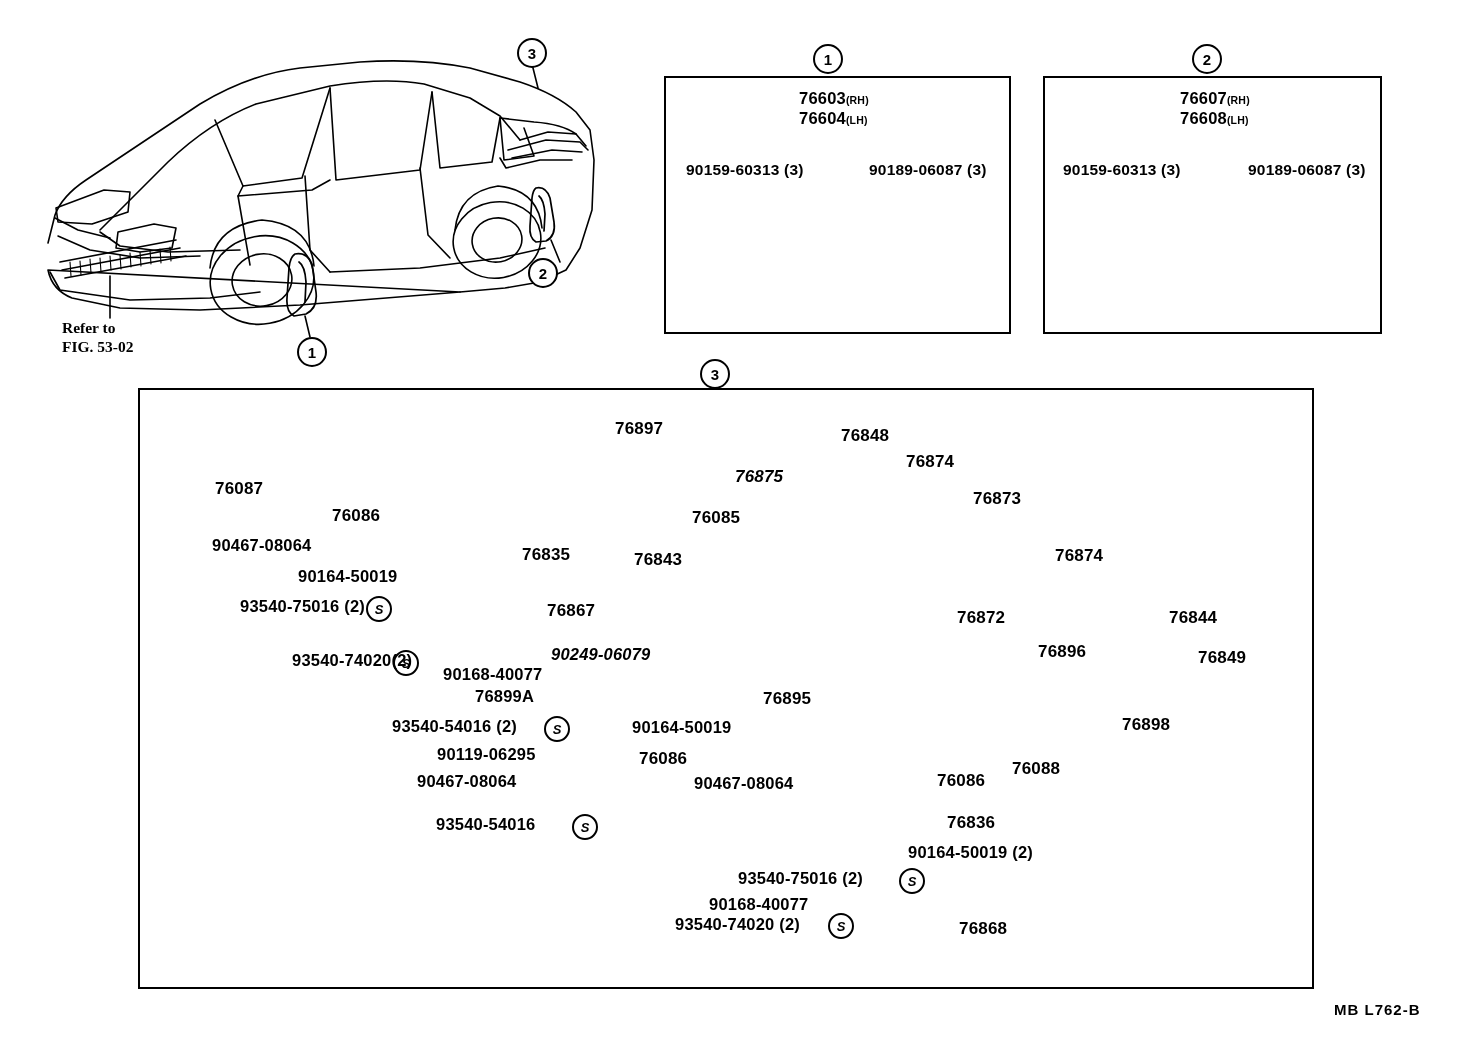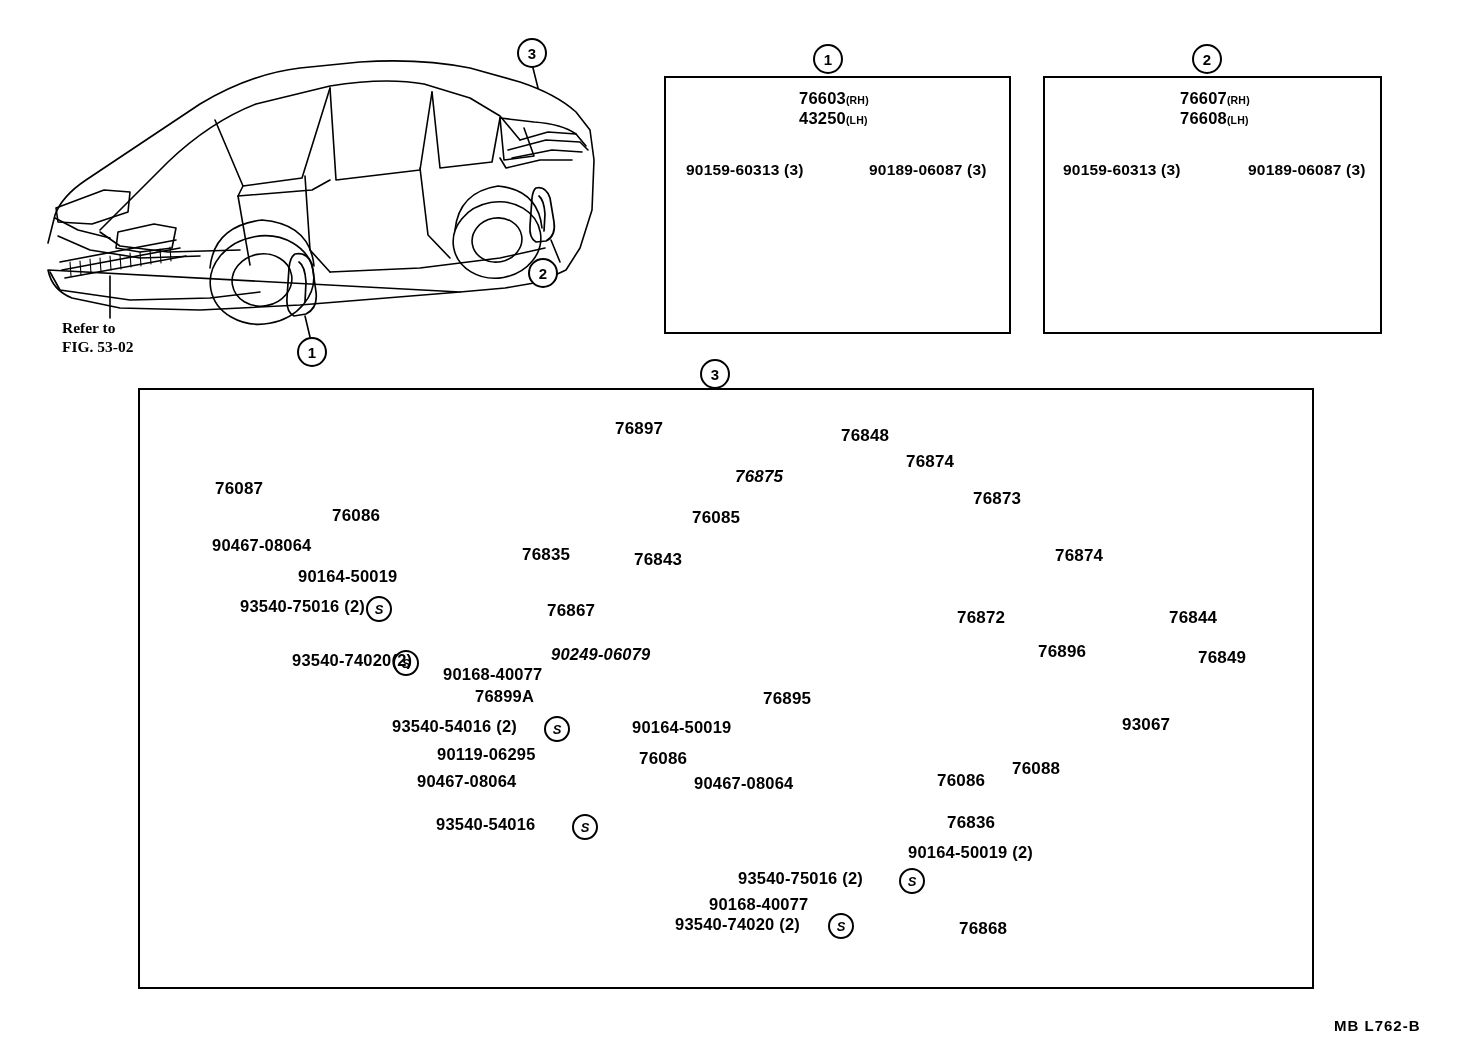--- a/index.html
+++ b/index.html
@@ -8,21 +8,21 @@
        overflow:hidden;}
   .stage{position:absolute;inset:0;}
   svg.layer{position:absolute;left:0;top:0;width:1480px;height:1054px;}
   .lbl{position:absolute;white-space:nowrap;font-weight:bold;
        font-family:"Liberation Sans","DejaVu Sans",sans-serif;
        letter-spacing:.2px;line-height:1;}
   .t15{font-size:15.5px;margin-top:16px;}
   .t16{font-size:16.5px;}
   .t17{font-size:17px;}
   .sub{font-size:10.5px;font-weight:bold;vertical-align:baseline;}
-  .footer{position:absolute;font-size:15px;font-weight:bold;letter-spacing:1px;margin-top:16px;}
+  .footer{position:absolute;font-size:15px;font-weight:bold;letter-spacing:1px;}
   .refer{position:absolute;font-size:15.5px;font-weight:bold;line-height:1.25;
          font-family:"Liberation Serif","DejaVu Serif",serif;}
   .cnum{position:absolute;width:26px;height:26px;border:2px solid #000;
         border-radius:50%;display:flex;align-items:center;justify-content:center;
         font-size:15px;font-weight:bold;background:#fff;}
   .snum{position:absolute;width:22px;height:22px;border:2px solid #000;
         border-radius:50%;display:flex;align-items:center;justify-content:center;
         font-size:13px;font-weight:bold;background:#fff;font-style:italic;}
   .panel{position:absolute;border:2.5px solid #000;background:#fff;}
 </style>
@@ -476,21 +476,21 @@
 
   <div class="refer" style="left:62px;top:318px;">
     <div>Refer to</div>
     <div>FIG. 53-02</div>
   </div>
 
   <div class="lbl t16" style="left:799px;top:90px;">
     <span>76603</span><span class="sub">(RH)</span>
   </div>
   <div class="lbl t16" style="left:799px;top:110px;">
-    <span>43250</span><span class="sub">(LH)</span>
+    <span>76604</span><span class="sub">(LH)</span>
   </div>
   <div class="lbl t15" style="left:686px;top:146px;">
     <span>90159-60313</span>&nbsp;<span>(3)</span>
   </div>
   <div class="lbl t15" style="left:869px;top:146px;">
     <span>90189-06087</span>&nbsp;<span>(3)</span>
   </div>
 
   <div class="lbl t16" style="left:1180px;top:90px;">
     <span>76607</span><span class="sub">(RH)</span>
@@ -528,21 +528,21 @@
   <div class="lbl t17" style="left:841px;top:427px;">76848</div>
   <div class="lbl t17" style="left:735px;top:468px;font-style:italic;">76875</div>
   <div class="lbl t17" style="left:906px;top:453px;">76874</div>
   <div class="lbl t17" style="left:634px;top:551px;">76843</div>
   <div class="lbl t17" style="left:973px;top:490px;">76873</div>
   <div class="lbl t17" style="left:957px;top:609px;">76872</div>
   <div class="lbl t17" style="left:1055px;top:547px;">76874</div>
   <div class="lbl t17" style="left:1169px;top:609px;">76844</div>
   <div class="lbl t17" style="left:1038px;top:643px;">76896</div>
   <div class="lbl t17" style="left:1198px;top:649px;">76849</div>
-  <div class="lbl t17" style="left:1122px;top:716px;">93067</div>
+  <div class="lbl t17" style="left:1122px;top:716px;">76898</div>
   <div class="lbl t17" style="left:1012px;top:760px;">76088</div>
   <div class="lbl t17" style="left:937px;top:772px;">76086</div>
   <div class="lbl t16" style="left:694px;top:775px;">90467-08064</div>
   <div class="lbl t17" style="left:947px;top:814px;">76836</div>
   <div class="lbl t16" style="left:908px;top:844px;">90164-50019 (2)</div>
   <div class="lbl t16" style="left:738px;top:870px;">93540-75016 (2)</div>
   <div class="lbl t16" style="left:709px;top:896px;">90168-40077</div>
   <div class="lbl t16" style="left:675px;top:916px;">93540-74020 (2)</div>
   <div class="lbl t17" style="left:959px;top:920px;">76868</div>
 

